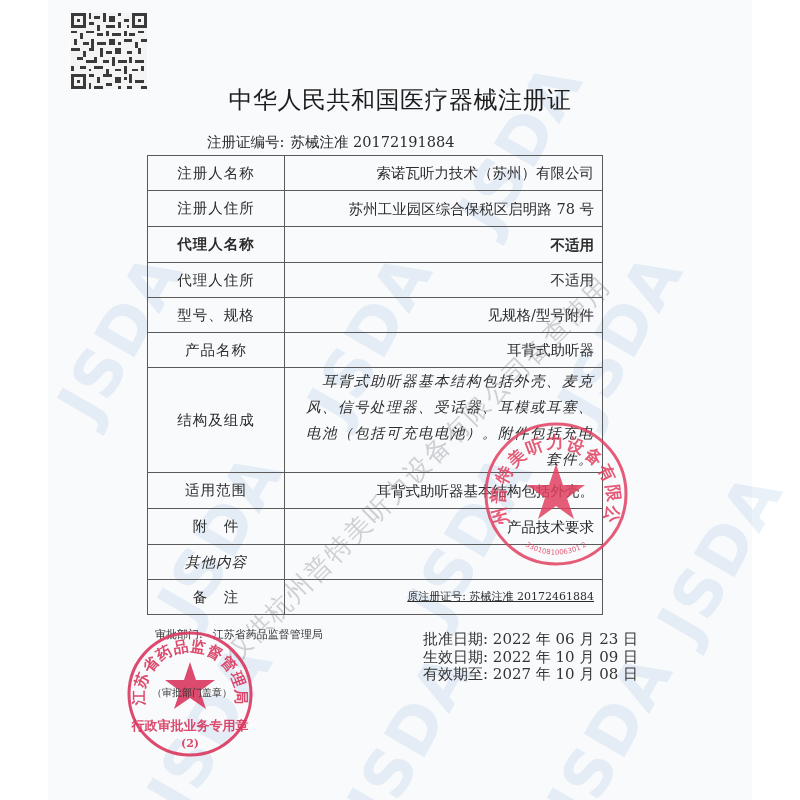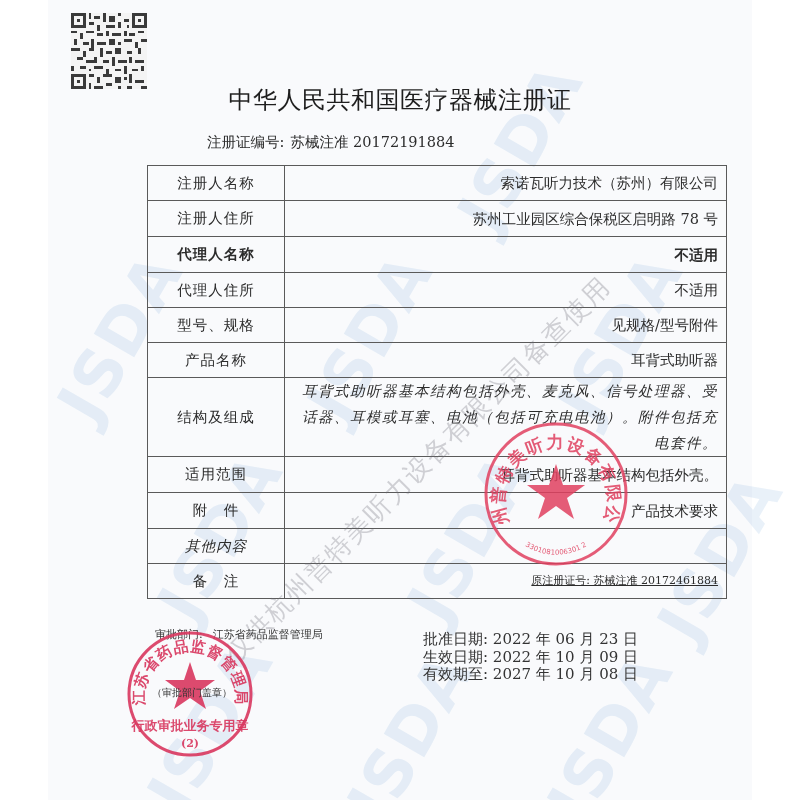--- a/index.html
+++ b/index.html
@@ -29,21 +29,21 @@
   }
   .title {
     position:absolute; left:0; width:800px; top:84px; text-align:center;
     font-family:"DejaVu Sans", sans-serif; font-size:24px; color:#1e1e1e; letter-spacing:0.5px;
   }
   .reg-no {
     position:absolute; left:170px; top:133px; font-size:14.5px; color:#2c2c2c;margin-left:37px;
   }
   .reg-no span { margin-right:6px; }
   table.cert {
-    position:absolute; left:147px; top:165px; width:580px;
+    position:absolute; left:147px; top:155px; width:456px;
     border-collapse:collapse; font-size:14.5px;
   }
   table.cert td {
     border:1.5px solid #5a5a5a; padding:0 8px; color:#2c2c2c;
   }
   table.cert td.label { width:120px; text-align:center; letter-spacing:1px; }
   table.cert td.value { text-align:right; line-height:26px; }
   .footer-left { position:absolute; left:155px; top:627px; font-size:11px; color:#333; }
   .footer-left .k { margin-right:10px; }
   .dates { position:absolute; left:423px; top:631px; font-size:15px; color:#333; line-height:17.5px; }

